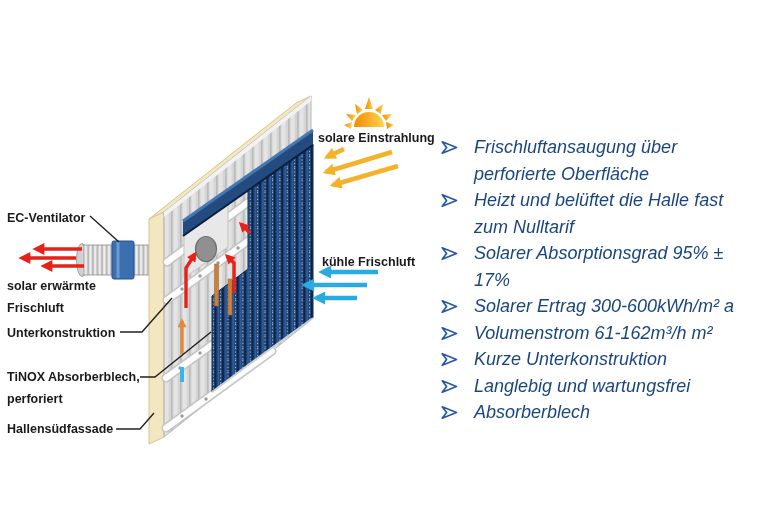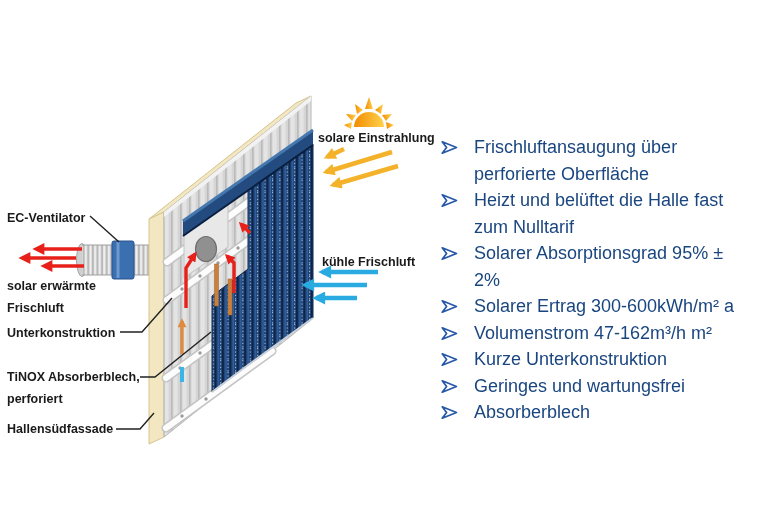--- a/index.html
+++ b/index.html
@@ -1,21 +1,21 @@
 <!DOCTYPE html>
 <html><head>
 <meta charset="utf-8">
 <style>
   html,body{margin:0;padding:0;background:#fff;}
   #stage{position:relative;width:768px;height:527px;background:#ffffff;overflow:hidden;
          font-family:"Liberation Sans",sans-serif;}
   #diagram{position:absolute;left:0;top:0;}
   .dlabel{font:bold 12.5px "Liberation Sans",sans-serif;fill:#1a1a1a;}
   .leader{stroke:#222;stroke-width:1.4;fill:none;}
-  .features{position:absolute;left:441px;top:134px;width:312px;}
+  .features{position:absolute;left:441px;top:134px;width:312px;font-style:italic;}
   .features ul{list-style:none;margin:0;padding:0;}
   .features li{display:flex;align-items:flex-start;font-size:18px;line-height:26.5px;
                color:#1A4680;}
   .bullet{flex:0 0 21px;margin-right:12px;padding-top:6px;}
   .bullet svg{display:block;}
   .ftext{flex:1 1 auto;}
 </style>
 </head>
 <body>
 
@@ -186,53 +186,53 @@
             </svg>
           </span>
         <span class="ftext">Heizt und belüftet die Halle fast zum Nulltarif</span>
       </li>
       <li>
         <span class="bullet">
             <svg width="17" height="15" viewBox="0 0 17 15">
               <path d="M1.2,1.8 L15.5,7.5 L1.2,13.2 L5.6,7.5 Z" fill="#fff" stroke="#2758A8" stroke-width="1.7" stroke-linejoin="round"></path>
             </svg>
           </span>
-        <span class="ftext">Solarer Absorptionsgrad 95% ± 2%</span>
+        <span class="ftext">Solarer Absorptionsgrad 95% ± 17%</span>
       </li>
       <li>
         <span class="bullet">
             <svg width="17" height="15" viewBox="0 0 17 15">
               <path d="M1.2,1.8 L15.5,7.5 L1.2,13.2 L5.6,7.5 Z" fill="#fff" stroke="#2758A8" stroke-width="1.7" stroke-linejoin="round"></path>
             </svg>
           </span>
         <span class="ftext">Solarer Ertrag 300-600kWh/m² a</span>
       </li>
       <li>
         <span class="bullet">
             <svg width="17" height="15" viewBox="0 0 17 15">
               <path d="M1.2,1.8 L15.5,7.5 L1.2,13.2 L5.6,7.5 Z" fill="#fff" stroke="#2758A8" stroke-width="1.7" stroke-linejoin="round"></path>
             </svg>
           </span>
-        <span class="ftext">Volumenstrom 47-162m³/h m²</span>
+        <span class="ftext">Volumenstrom 61-162m³/h m²</span>
       </li>
       <li>
         <span class="bullet">
             <svg width="17" height="15" viewBox="0 0 17 15">
               <path d="M1.2,1.8 L15.5,7.5 L1.2,13.2 L5.6,7.5 Z" fill="#fff" stroke="#2758A8" stroke-width="1.7" stroke-linejoin="round"></path>
             </svg>
           </span>
         <span class="ftext">Kurze Unterkonstruktion</span>
       </li>
       <li>
         <span class="bullet">
             <svg width="17" height="15" viewBox="0 0 17 15">
               <path d="M1.2,1.8 L15.5,7.5 L1.2,13.2 L5.6,7.5 Z" fill="#fff" stroke="#2758A8" stroke-width="1.7" stroke-linejoin="round"></path>
             </svg>
           </span>
-        <span class="ftext">Geringes und wartungsfrei</span>
+        <span class="ftext">Langlebig und wartungsfrei</span>
       </li>
       <li>
         <span class="bullet">
             <svg width="17" height="15" viewBox="0 0 17 15">
               <path d="M1.2,1.8 L15.5,7.5 L1.2,13.2 L5.6,7.5 Z" fill="#fff" stroke="#2758A8" stroke-width="1.7" stroke-linejoin="round"></path>
             </svg>
           </span>
         <span class="ftext">Absorberblech</span>
       </li>
     </ul>

